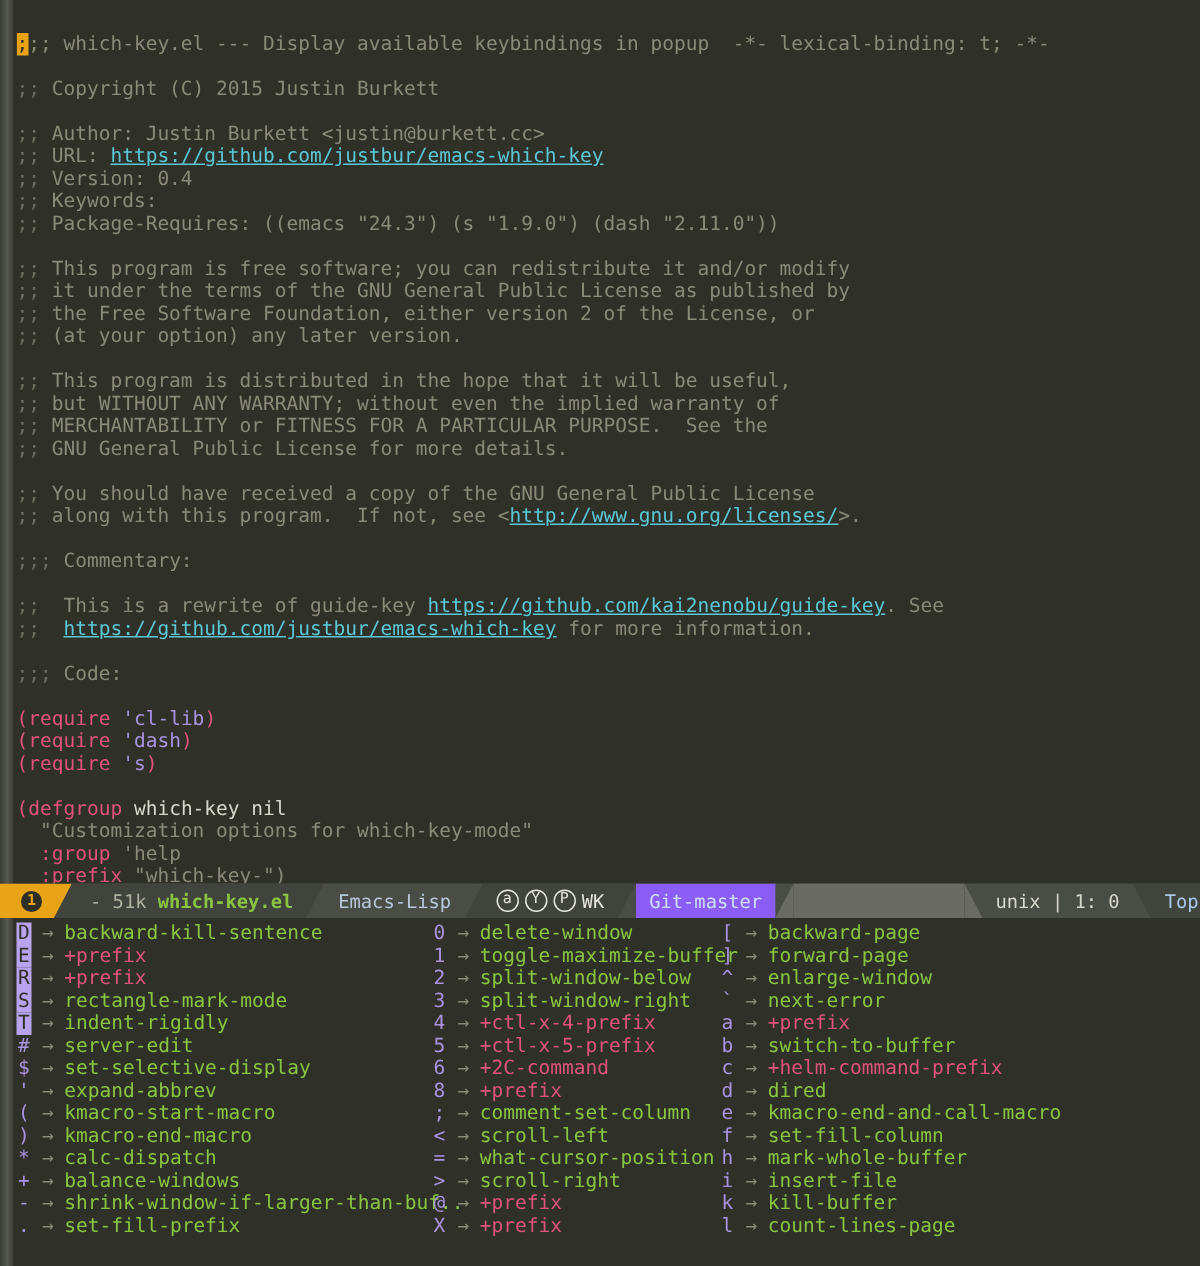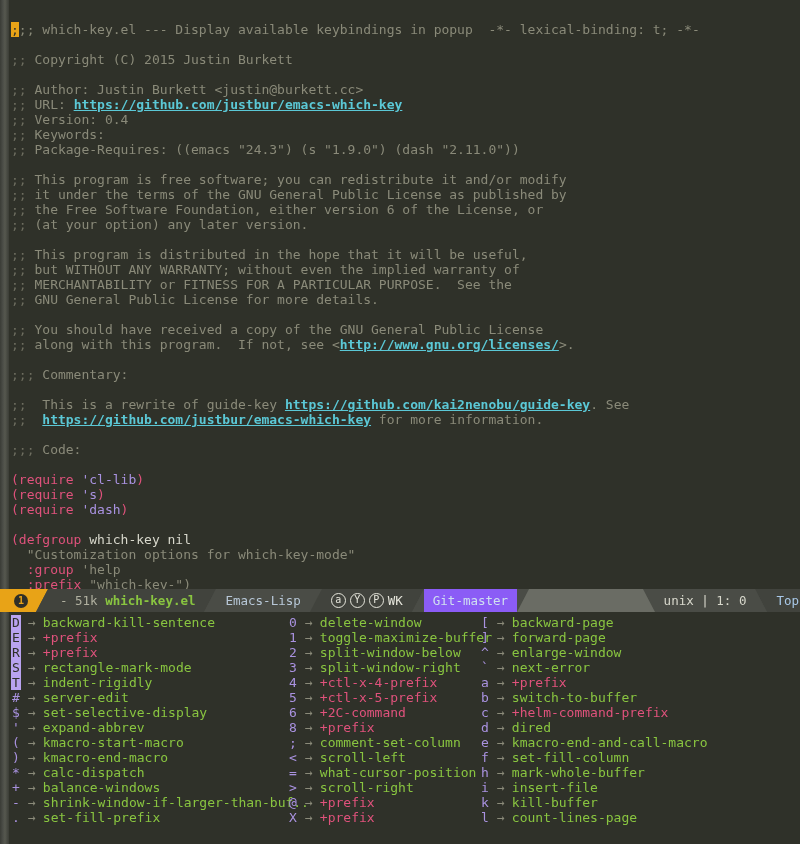--- a/index.html
+++ b/index.html
@@ -61,21 +61,21 @@
   .line {
     height: 15px;
     white-space: pre;
     color: #9a9a89;
   }
   .blank { height: 15px; }
 
   
   .cmt     { color: #8a8a79; }
   .delim   { color: #6e6e60; }
-  .link    { color: #5bc8d6; text-decoration: underline; font-weight: bold; }
+  .link    { color: #5bc8d6; text-decoration: underline; font-weight: normal; }
   .kw      { color: #e0527c; }
   .paren   { color: #e0527c; }
   .sym     { color: #a992e0; }
   .str     { color: #8a8a79; }
   .name    { color: #d8d8cc; }
   .cursor  {
     background: #e8a317;
     color: #2f3129;
   }
 
@@ -214,41 +214,41 @@
       <div class="line"><span class="delim">;;</span><span class="cmt"> Copyright (C) 2015 Justin Burkett</span></div>
       <div class="blank">&nbsp;</div>
       <div class="line"><span class="delim">;;</span><span class="cmt"> Author: Justin Burkett &lt;justin@burkett.cc&gt;</span></div>
       <div class="line"><span class="delim">;;</span><span class="cmt"> URL: </span><span class="link">https://github.com/justbur/emacs-which-key</span><span class="cmt"></span></div>
       <div class="line"><span class="delim">;;</span><span class="cmt"> Version: 0.4</span></div>
       <div class="line"><span class="delim">;;</span><span class="cmt"> Keywords:</span></div>
       <div class="line"><span class="delim">;;</span><span class="cmt"> Package-Requires: ((emacs "24.3") (s "1.9.0") (dash "2.11.0"))</span></div>
       <div class="blank">&nbsp;</div>
       <div class="line"><span class="delim">;;</span><span class="cmt"> This program is free software; you can redistribute it and/or modify</span></div>
       <div class="line"><span class="delim">;;</span><span class="cmt"> it under the terms of the GNU General Public License as published by</span></div>
-      <div class="line"><span class="delim">;;</span><span class="cmt"> the Free Software Foundation, either version 6 of the License, or</span></div>
+      <div class="line"><span class="delim">;;</span><span class="cmt"> the Free Software Foundation, either version 2 of the License, or</span></div>
       <div class="line"><span class="delim">;;</span><span class="cmt"> (at your option) any later version.</span></div>
       <div class="blank">&nbsp;</div>
       <div class="line"><span class="delim">;;</span><span class="cmt"> This program is distributed in the hope that it will be useful,</span></div>
       <div class="line"><span class="delim">;;</span><span class="cmt"> but WITHOUT ANY WARRANTY; without even the implied warranty of</span></div>
       <div class="line"><span class="delim">;;</span><span class="cmt"> MERCHANTABILITY or FITNESS FOR A PARTICULAR PURPOSE.  See the</span></div>
       <div class="line"><span class="delim">;;</span><span class="cmt"> GNU General Public License for more details.</span></div>
       <div class="blank">&nbsp;</div>
       <div class="line"><span class="delim">;;</span><span class="cmt"> You should have received a copy of the GNU General Public License</span></div>
       <div class="line"><span class="delim">;;</span><span class="cmt"> along with this program.  If not, see &lt;</span><span class="link">http://www.gnu.org/licenses/</span><span class="cmt">&gt;.</span></div>
       <div class="blank">&nbsp;</div>
       <div class="line"><span class="delim">;;;</span><span class="cmt"> Commentary:</span></div>
       <div class="blank">&nbsp;</div>
       <div class="line"><span class="delim">;;</span><span class="cmt">  This is a rewrite of guide-key </span><span class="link">https://github.com/kai2nenobu/guide-key</span><span class="cmt">. See</span></div>
       <div class="line"><span class="delim">;;</span><span class="cmt">  </span><span class="link">https://github.com/justbur/emacs-which-key</span><span class="cmt"> for more information.</span></div>
       <div class="blank">&nbsp;</div>
       <div class="line"><span class="delim">;;;</span><span class="cmt"> Code:</span></div>
       <div class="blank">&nbsp;</div>
       <div class="line"><span class="paren">(</span><span class="kw">require</span><span class="name"> </span><span class="sym">'cl-lib</span><span class="paren">)</span></div>
+      <div class="line"><span class="paren">(</span><span class="kw">require</span><span class="name"> </span><span class="sym">'dash</span><span class="paren">)</span></div>
       <div class="line"><span class="paren">(</span><span class="kw">require</span><span class="name"> </span><span class="sym">'s</span><span class="paren">)</span></div>
-      <div class="line"><span class="paren">(</span><span class="kw">require</span><span class="name"> </span><span class="sym">'dash</span><span class="paren">)</span></div>
       <div class="blank">&nbsp;</div>
       <div class="line"><span class="paren">(</span><span class="kw">defgroup</span><span class="name"> which-key nil</span></div>
       <div class="line"><span class="str">  "Customization options for which-key-mode"</span></div>
       <div class="line"><span class="kw">  :group</span><span class="str"> 'help</span></div>
       <div class="line"><span class="kw">  :prefix</span><span class="str"> "which-key-")</span></div>
       <div class="blank">&nbsp;</div>
     </div>
 
   <div id="modeline">
 

